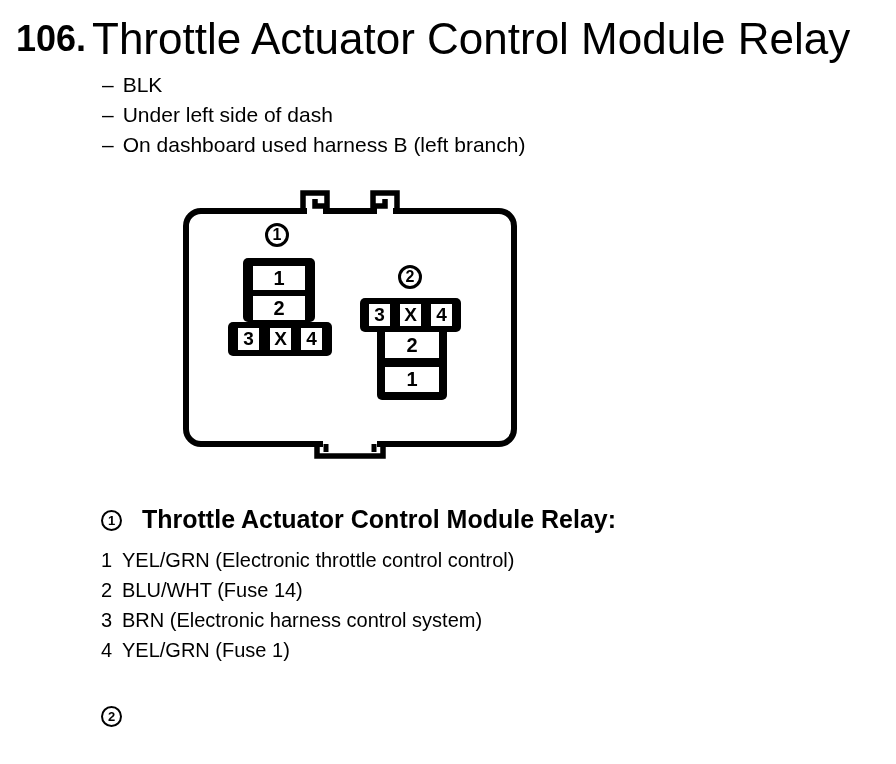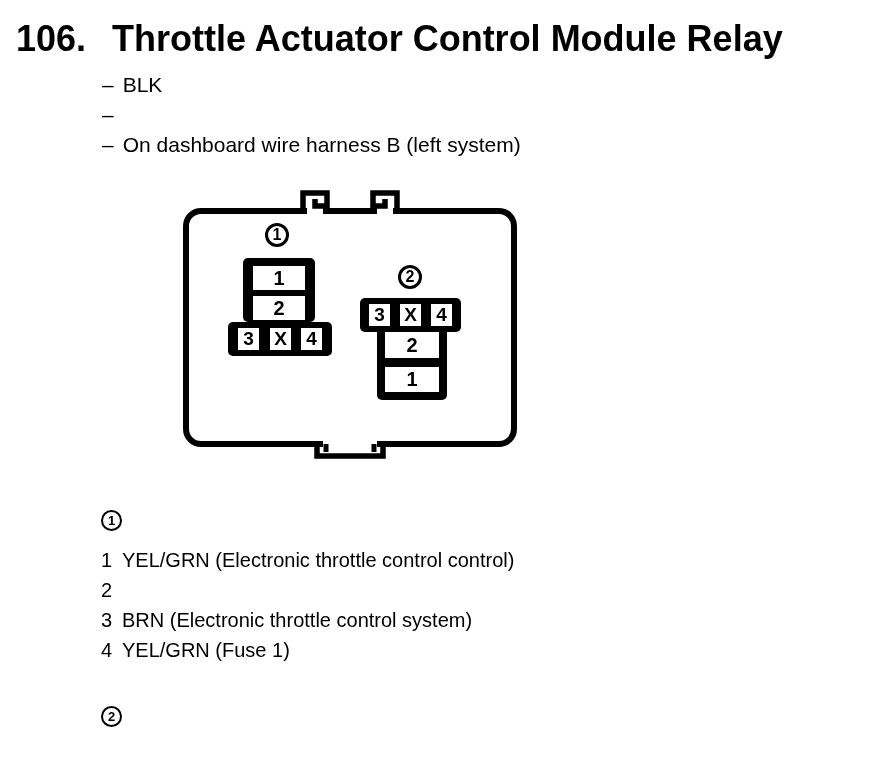--- a/index.html
+++ b/index.html
@@ -8,22 +8,22 @@
     background:#ffffff; color:#000000;
     font-family:"Liberation Sans", sans-serif;
     -webkit-font-smoothing:antialiased;
   }
   
   .item-number {
     position:absolute; left:16px; top:21px;
     font-size:36px; font-weight:bold; line-height:36px;
   }
   .page-title {
-    position:absolute; left:112px; top:21px;
-    font-size:36px; font-weight:bold; line-height:36px; white-space:nowrap;
+    position:absolute; left:92px; top:21px;
+    font-size:44px; font-weight:normal; line-height:36px; white-space:nowrap;
   }
   
   .details { position:absolute; left:102px; top:70px; }
   .detail-row { display:flex; height:30px; line-height:30px; font-size:21px; white-space:nowrap; }
   .detail-dash { margin-right:9px; }
   
   .diagram-svg { position:absolute; left:165px; top:180px; }
   .block { position:absolute; background:#000; border-radius:5px; }
   .cell {
     position:absolute; background:#fff; text-align:center;
@@ -53,24 +53,25 @@
   <div class="item-number">106.</div>
   <div class="page-title">Throttle Actuator Control Module Relay</div>
 
   <div class="details">
     <div class="detail-row">
       <span class="detail-dash">–</span>
       <span>BLK</span>
     </div>
     <div class="detail-row">
       <span class="detail-dash">–</span>
+      <span>Under left side of dash</span>
     </div>
     <div class="detail-row">
       <span class="detail-dash">–</span>
-      <span>On dashboard wire harness B (left system)</span>
+      <span>On dashboard used harness B (left branch)</span>
     </div>
   </div>
 
   <svg class="diagram-svg" width="370" height="300" viewBox="0 0 370 300">
     <rect x="21" y="31" width="328" height="233" rx="15" fill="none" stroke="#000" stroke-width="6"></rect>
 
     <rect x="142" y="26" width="16" height="10" fill="#fff"></rect>
     <rect x="212" y="26" width="16" height="10" fill="#fff"></rect>
     <rect x="158" y="258" width="54" height="12" fill="#fff"></rect>
 
@@ -98,32 +99,34 @@
     <div class="cell small" style="left:9px;">3</div>
     <div class="cell small" style="left:40px;">X</div>
     <div class="cell small" style="left:71px;">4</div>
   </div>
   <div class="block" style="left:377px; top:332px; width:70px; height:68px; border-top-left-radius:0; border-top-right-radius:0;">
     <div class="cell" style="left:8px; top:0;    width:54px; height:26px; font-size:20px; line-height:26px;">2</div>
     <div class="cell" style="left:8px; top:35px; width:54px; height:25px; font-size:20px; line-height:25px;">1</div>
   </div>
 
   <div class="callout legend-size" style="left:101px; top:510px;">1</div>
+  <div class="legend-title" style="left:142px; top:506px;">Throttle Actuator Control Module Relay:</div>
 
   <div class="pin-list">
     <div class="pin-row">
       <span class="pin-num">1</span>
       <span class="pin-desc">YEL/GRN (Electronic throttle control control)</span>
     </div>
     <div class="pin-row">
       <span class="pin-num">2</span>
+      <span class="pin-desc">BLU/WHT (Fuse 14)</span>
     </div>
     <div class="pin-row">
       <span class="pin-num">3</span>
-      <span class="pin-desc">BRN (Electronic throttle control system)</span>
+      <span class="pin-desc">BRN (Electronic harness control system)</span>
     </div>
     <div class="pin-row">
       <span class="pin-num">4</span>
       <span class="pin-desc">YEL/GRN (Fuse 1)</span>
     </div>
   </div>
 
   <div class="callout legend-size" style="left:101px; top:706px;">2</div>
 
 </div>

